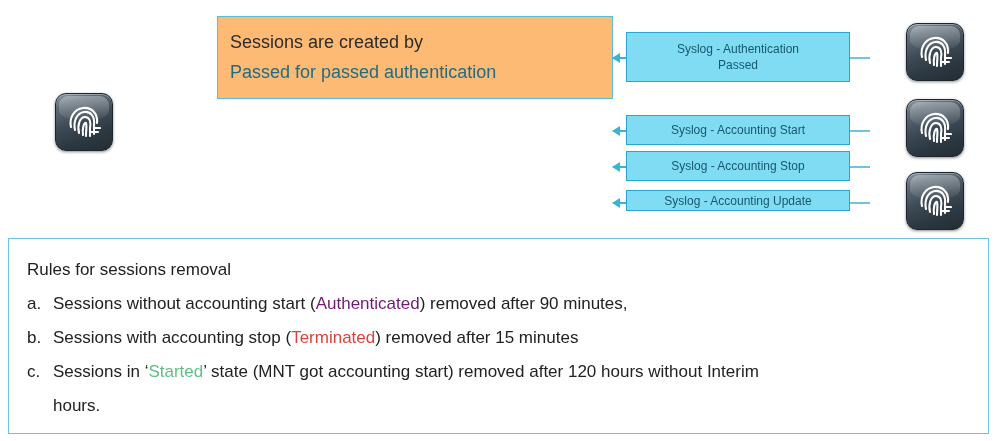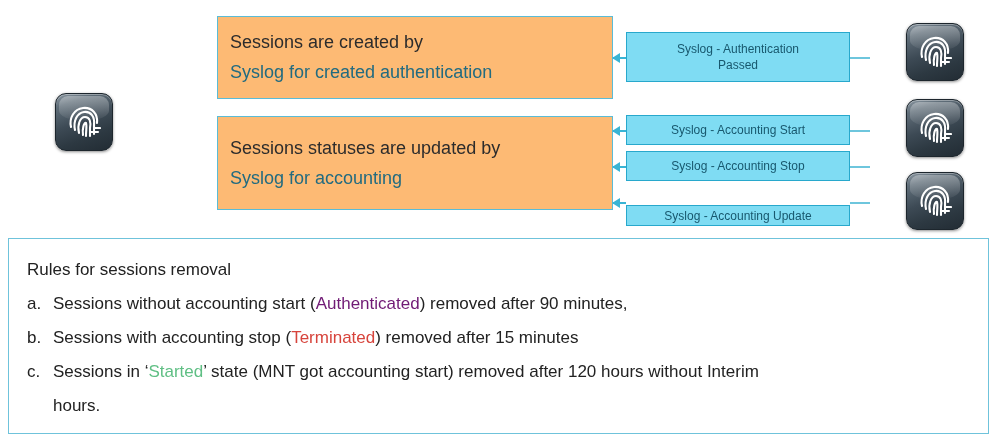--- a/index.html
+++ b/index.html
@@ -197,48 +197,44 @@
         <path d="M12 29 C10 21, 13 13, 18 13 C23 13, 24 18, 23 24 L23 32"></path>
         <path d="M16 31 C15 25, 17 18, 19 19 C20 22, 19 26, 19 32"></path>
         <path d="M27 24 L33 24"></path>
         <path d="M23 28 L31 28"></path>
       </g>
     </svg>
   </div>
 
   <div class="wbox" style="left:217px; top:16px; width:396px; height:83px;">
     <div class="l1">Sessions are created by</div>
-    <div class="l2">Syslog for created authentication</div>
-  </div>
-
-  <div class="wbox" style="left:217px; top:116px; width:396px; height:94px; padding-top:16px;">
-    <div class="l1">Sessions statuses are updated by</div>
-    <div class="l2">Syslog for accounting</div>
-  </div>
+    <div class="l2">Passed for passed authentication</div>
+  </div>
+
 
   <div class="arrow-stub" style="left:613px; top:57px; width:13px;"></div>
   <div class="arrow" style="left:612px; top:53px;"></div>
 
   <div class="arrow-stub" style="left:613px; top:130px; width:13px;"></div>
   <div class="arrow" style="left:612px; top:126px;"></div>
 
   <div class="arrow-stub" style="left:613px; top:166px; width:13px;"></div>
   <div class="arrow" style="left:612px; top:162px;"></div>
 
   <div class="arrow-stub" style="left:613px; top:202px; width:13px;"></div>
   <div class="arrow" style="left:612px; top:198px;"></div>
 
   <div class="sbox" style="left:626px; top:32px; width:224px; height:50px;">Syslog - Authentication
 Passed</div>
 
   <div class="sbox" style="left:626px; top:115px; width:224px; height:30px;">Syslog - Accounting Start</div>
 
   <div class="sbox" style="left:626px; top:151px; width:224px; height:30px;">Syslog - Accounting Stop</div>
 
-  <div class="sbox" style="left:626px; top:205px; width:224px; height:21px;">Syslog - Accounting Update</div>
+  <div class="sbox" style="left:626px; top:190px; width:224px; height:21px;">Syslog - Accounting Update</div>
 
   <div class="stub" style="left:850px; top:57px; width:20px;"></div>
   <div class="stub" style="left:850px; top:130px; width:20px;"></div>
   <div class="stub" style="left:850px; top:166px; width:20px;"></div>
   <div class="stub" style="left:850px; top:202px; width:20px;"></div>
 
   <div id="rules">
     <div class="rule-line">Rules for sessions removal</div>
 
     <div class="rule-line">

